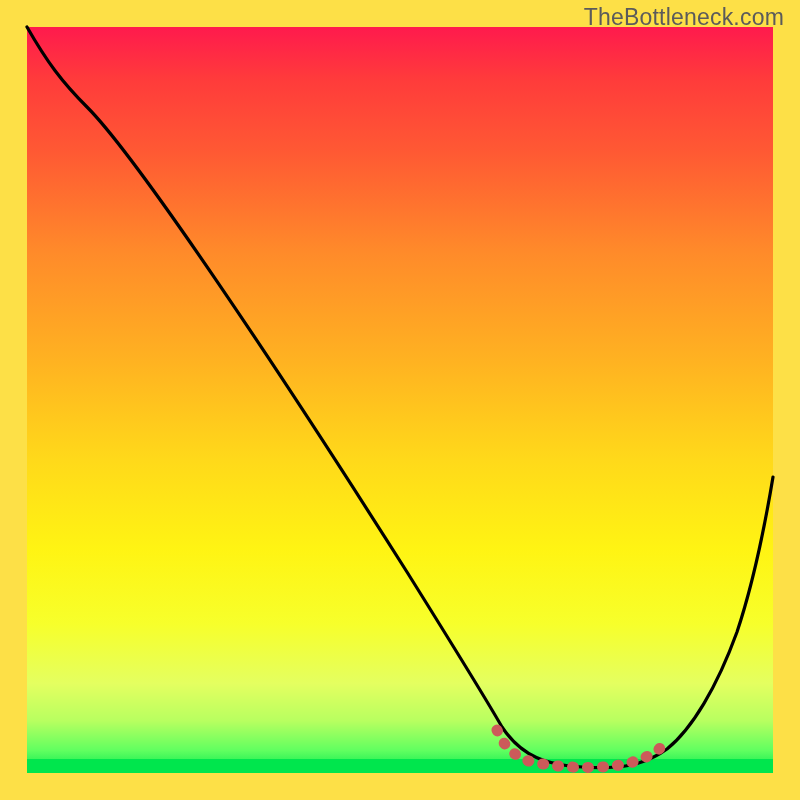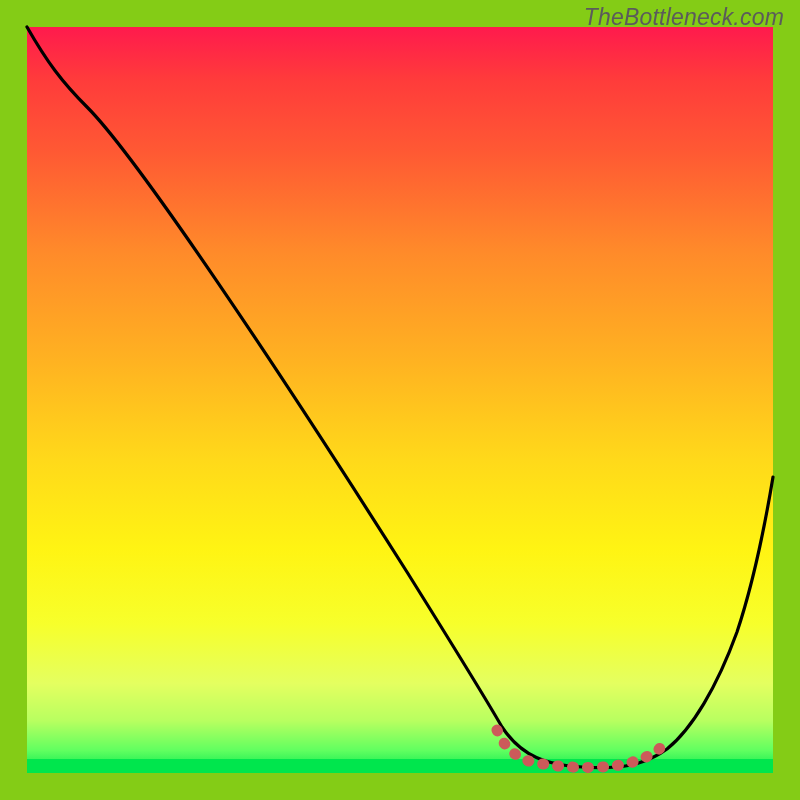--- a/index.html
+++ b/index.html
@@ -8,22 +8,21 @@
     width: 800px;
     height: 800px;
     background: #000;
     overflow: hidden;
     font-family: Arial, Helvetica, sans-serif;
   }
   .stage {
     position: relative;
     width: 800px;
     height: 800px;
-    background: #84cc16;
-    font-style: italic;
+    background: #fde047;
   }
   .plot {
     position: absolute;
     left: 27px;
     top: 27px;
     width: 746px;
     height: 746px;
     background: linear-gradient(to bottom,
       #ff1a4d 0%,
       #ff3b3b 7%,

